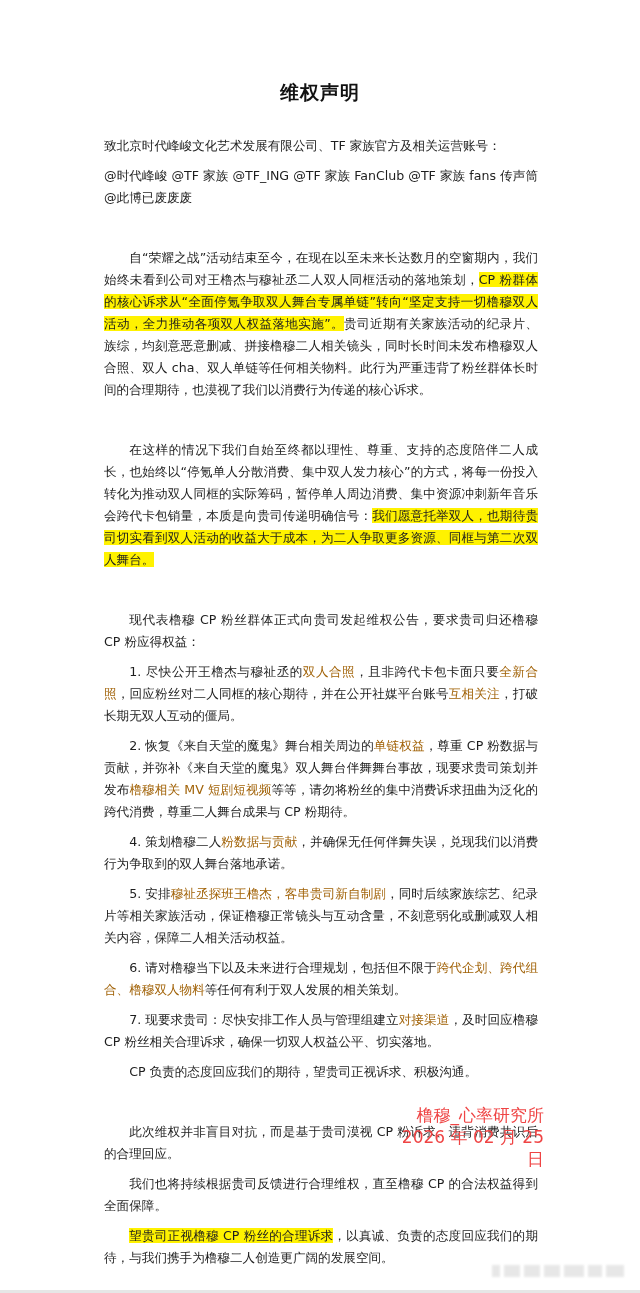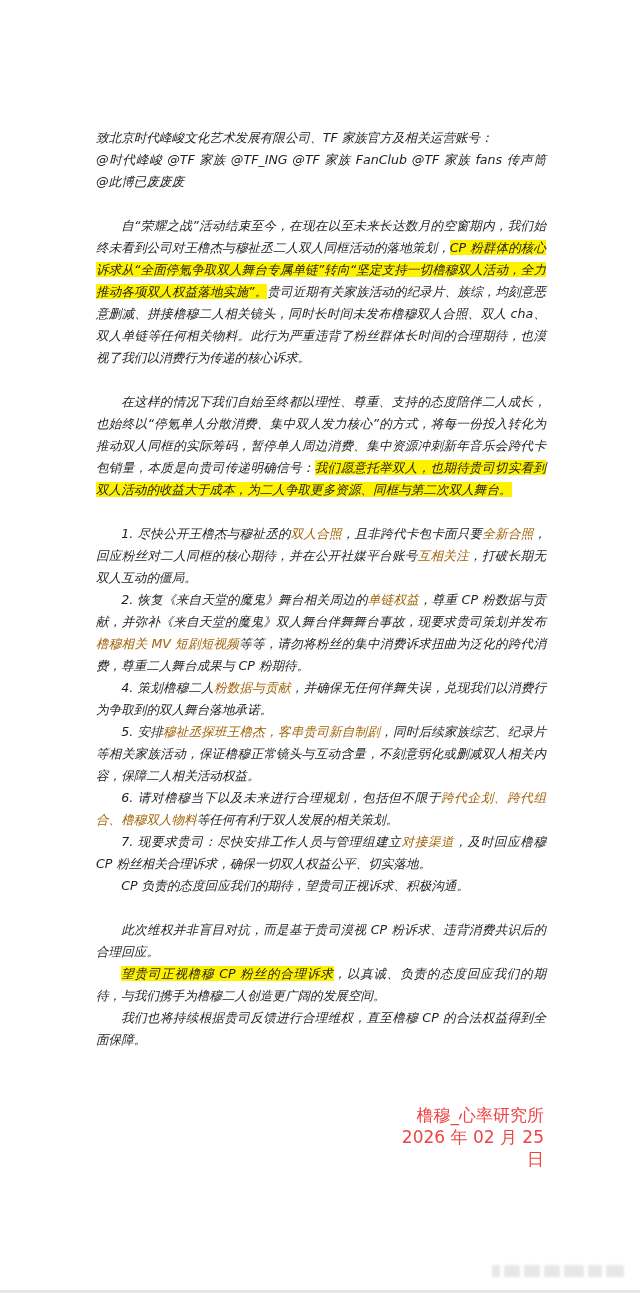--- a/index.html
+++ b/index.html
@@ -10,73 +10,75 @@
     }
     .page { position: absolute; left: 0; top: 0; width: 640px; height: 1293px; background: #fff; }
     .title {
       position: absolute; top: 80px; left: 0; width: 640px; text-align: center;
       font-size: 19px; font-weight: bold; color: #111; letter-spacing: 1px;
     }
     .content {
       position: absolute; left: 96px; top: 127px; width: 450px;
       font-size: 12.6px; line-height: 22px; color: #1e1e1e;
     }
-    .content p { margin: 0; text-align: justify; text-justify: inter-character; font-style: italic; }
+    .content p { margin: 8px; text-align: justify; text-justify: inter-character; }
     .indent { text-indent: 2em; }
     .gap { height: 22px; }
     .hl { background: #fff200; }
     .red { color: #a16207; }
     .sig {
       position: absolute; left: 380px; top: 1104px; width: 164px; text-align: right;
       font-size: 17px; line-height: 22px; color: #ef4444;
     }
     .watermark {
       position: absolute; left: 492px; top: 1263px; width: 136px; height: 16px;
       display: flex; gap: 4px; align-items: center; opacity: 0.35;
     }
     .watermark span { display: block; height: 12px; background: #bdbdbd; filter: blur(1px); }
     .bottom-rule { position: absolute; left: 0; top: 1290px; width: 640px; height: 3px; background: #e6e6e6; }
   </style>
 </head>
 <body>
 
 <div class="page">
+  <div class="title">维权声明</div>
 
   <div class="content">
     <p>致北京时代峰峻文化艺术发展有限公司、TF 家族官方及相关运营账号：</p>
     <p>@时代峰峻 @TF 家族 @TF_ING @TF 家族 FanClub @TF 家族 fans 传声筒 @此博已废废废</p>
 
     <div class="gap"></div>
 
     <p class="indent"><span>自“荣耀之战”活动结束至今，在现在以至未来长达数月的空窗期内，我们始终未看到公司对王橹杰与穆祉丞二人双人同框活动的落地策划，</span><span class="hl">CP 粉群体的核心诉求从“全面停氪争取双人舞台专属单链”转向“坚定支持一切橹穆双人活动，全力推动各项双人权益落地实施”。</span><span>贵司近期有关家族活动的纪录片、族综，均刻意恶意删减、拼接橹穆二人相关镜头，同时长时间未发布橹穆双人合照、双人 cha、双人单链等任何相关物料。此行为严重违背了粉丝群体长时间的合理期待，也漠视了我们以消费行为传递的核心诉求。</span></p>
 
     <div class="gap"></div>
 
     <p class="indent"><span>在这样的情况下我们自始至终都以理性、尊重、支持的态度陪伴二人成长，也始终以“停氪单人分散消费、集中双人发力核心”的方式，将每一份投入转化为推动双人同框的实际筹码，暂停单人周边消费、集中资源冲刺新年音乐会跨代卡包销量，本质是向贵司传递明确信号：</span><span class="hl">我们愿意托举双人，也期待贵司切实看到双人活动的收益大于成本，为二人争取更多资源、同框与第二次双人舞台。</span></p>
 
     <div class="gap"></div>
 
+    <p class="indent">现代表橹穆 CP 粉丝群体正式向贵司发起维权公告，要求贵司归还橹穆 CP 粉应得权益：</p>
 
     <div id="items">
         <p class="indent"><span>1. 尽快公开王橹杰与穆祉丞的</span><span class="red">双人合照</span><span>，且非跨代卡包卡面只要</span><span class="red">全新合照</span><span>，回应粉丝对二人同框的核心期待，并在公开社媒平台账号</span><span class="red">互相关注</span><span>，打破长期无双人互动的僵局。</span></p>
         <p class="indent"><span>2. 恢复《来自天堂的魔鬼》舞台相关周边的</span><span class="red">单链权益</span><span>，尊重 CP 粉数据与贡献，并弥补《来自天堂的魔鬼》双人舞台伴舞舞台事故，现要求贵司策划并发布</span><span class="red">橹穆相关 MV 短剧短视频</span><span>等等，请勿将粉丝的集中消费诉求扭曲为泛化的跨代消费，尊重二人舞台成果与 CP 粉期待。</span></p>
         <p class="indent"><span>4. 策划橹穆二人</span><span class="red">粉数据与贡献</span><span>，并确保无任何伴舞失误，兑现我们以消费行为争取到的双人舞台落地承诺。</span></p>
         <p class="indent"><span>5. 安排</span><span class="red">穆祉丞探班王橹杰，客串贵司新自制剧</span><span>，同时后续家族综艺、纪录片等相关家族活动，保证橹穆正常镜头与互动含量，不刻意弱化或删减双人相关内容，保障二人相关活动权益。</span></p>
         <p class="indent"><span>6. 请对橹穆当下以及未来进行合理规划，包括但不限于</span><span class="red">跨代企划、跨代组合、橹穆双人物料</span><span>等任何有利于双人发展的相关策划。</span></p>
         <p class="indent"><span>7. 现要求贵司：尽快安排工作人员与管理组建立</span><span class="red">对接渠道</span><span>，及时回应橹穆 CP 粉丝相关合理诉求，确保一切双人权益公平、切实落地。</span></p>
       </div>
 
     <p class="indent">CP 负责的态度回应我们的期待，望贵司正视诉求、积极沟通。</p>
 
 
     <div class="gap"></div>
 
     <p class="indent">此次维权并非盲目对抗，而是基于贵司漠视 CP 粉诉求、违背消费共识后的合理回应。</p>
+    <p class="indent">我们也将持续根据贵司反馈进行合理维权，直至橹穆 CP 的合法权益得到全面保障。</p>
     <p class="indent"><span class="hl">望贵司正视橹穆 CP 粉丝的合理诉求</span><span>，以真诚、负责的态度回应我们的期待，与我们携手为橹穆二人创造更广阔的发展空间。</span></p>
-    <p class="indent">我们也将持续根据贵司反馈进行合理维权，直至橹穆 CP 的合法权益得到全面保障。</p>
   </div>
 
   <div class="sig">
     <div>橹穆_心率研究所</div>
     <div>2026 年 02 月 25 日</div>
   </div>
 
   <div class="watermark">
     <span style="width:8px"></span>
       <span style="width:16px"></span>

